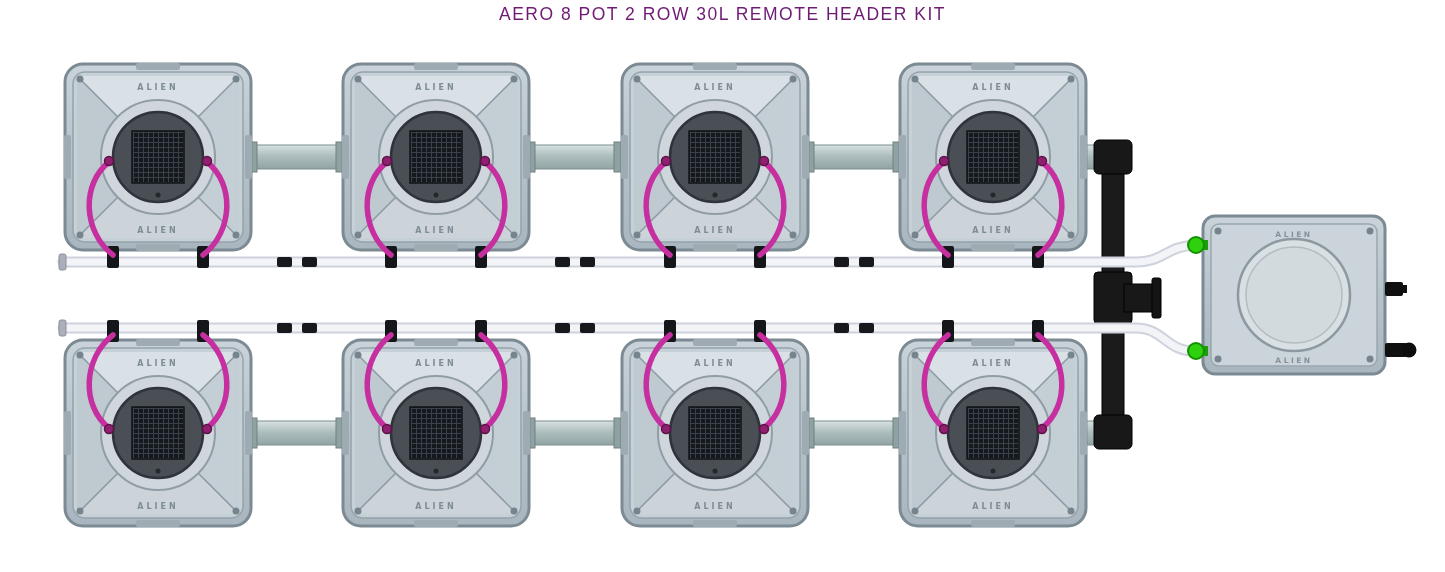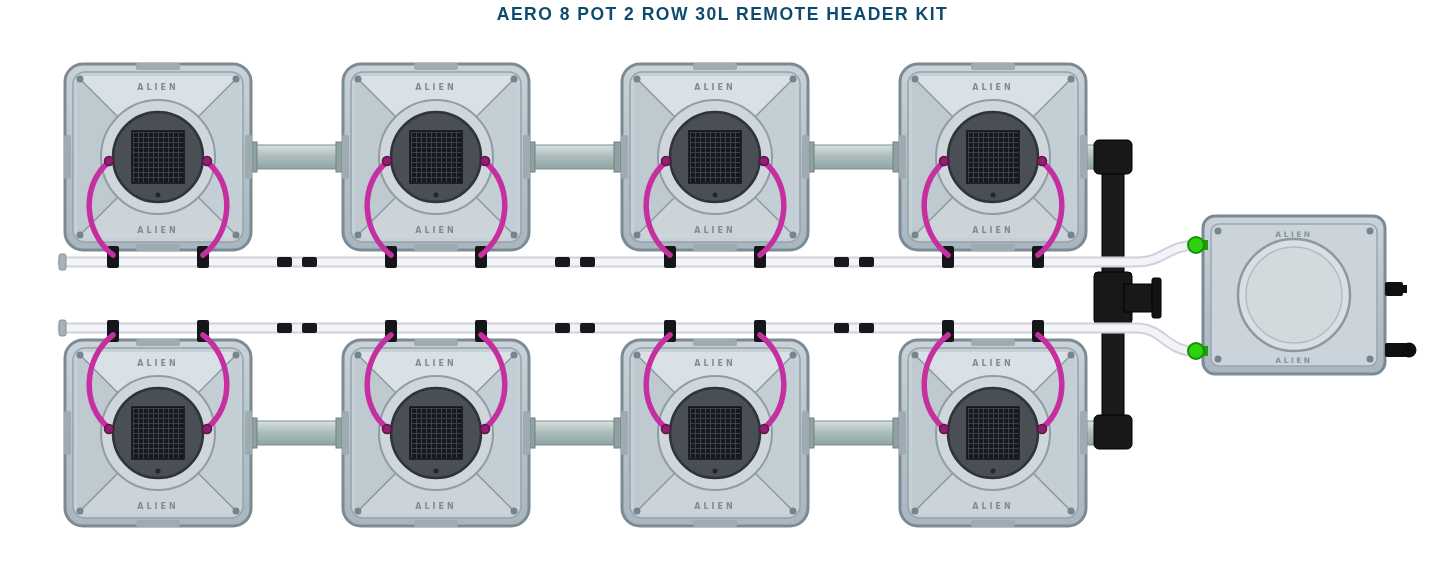--- a/index.html
+++ b/index.html
@@ -2,21 +2,21 @@
 <html><head>
 <meta charset="utf-8">
 <style>
   html,body{margin:0;padding:0;}
   body{
     width:1445px;height:572px;position:relative;background:#ffffff;overflow:hidden;
     font-family:"Liberation Sans",sans-serif;
   }
   .title{
     position:absolute;top:4px;left:0;width:100%;text-align:center;
-    font-weight:700;font-size:17.5px;letter-spacing:1.5px;color:#0c4a6e;
+    font-weight:400;font-size:17.5px;letter-spacing:1.5px;color:#701a75;
     font-family:"Liberation Sans",sans-serif;
   }
   svg{position:absolute;top:0;left:0;}
   text.brand{
     font-family:"DejaVu Sans",sans-serif;font-size:8px;font-weight:bold;
     letter-spacing:3px;fill:#7e8c95;text-anchor:middle;
   }
   text.brand-sm{
     font-family:"DejaVu Sans",sans-serif;font-size:7.5px;font-weight:bold;
     letter-spacing:2.5px;fill:#85929a;text-anchor:middle;

